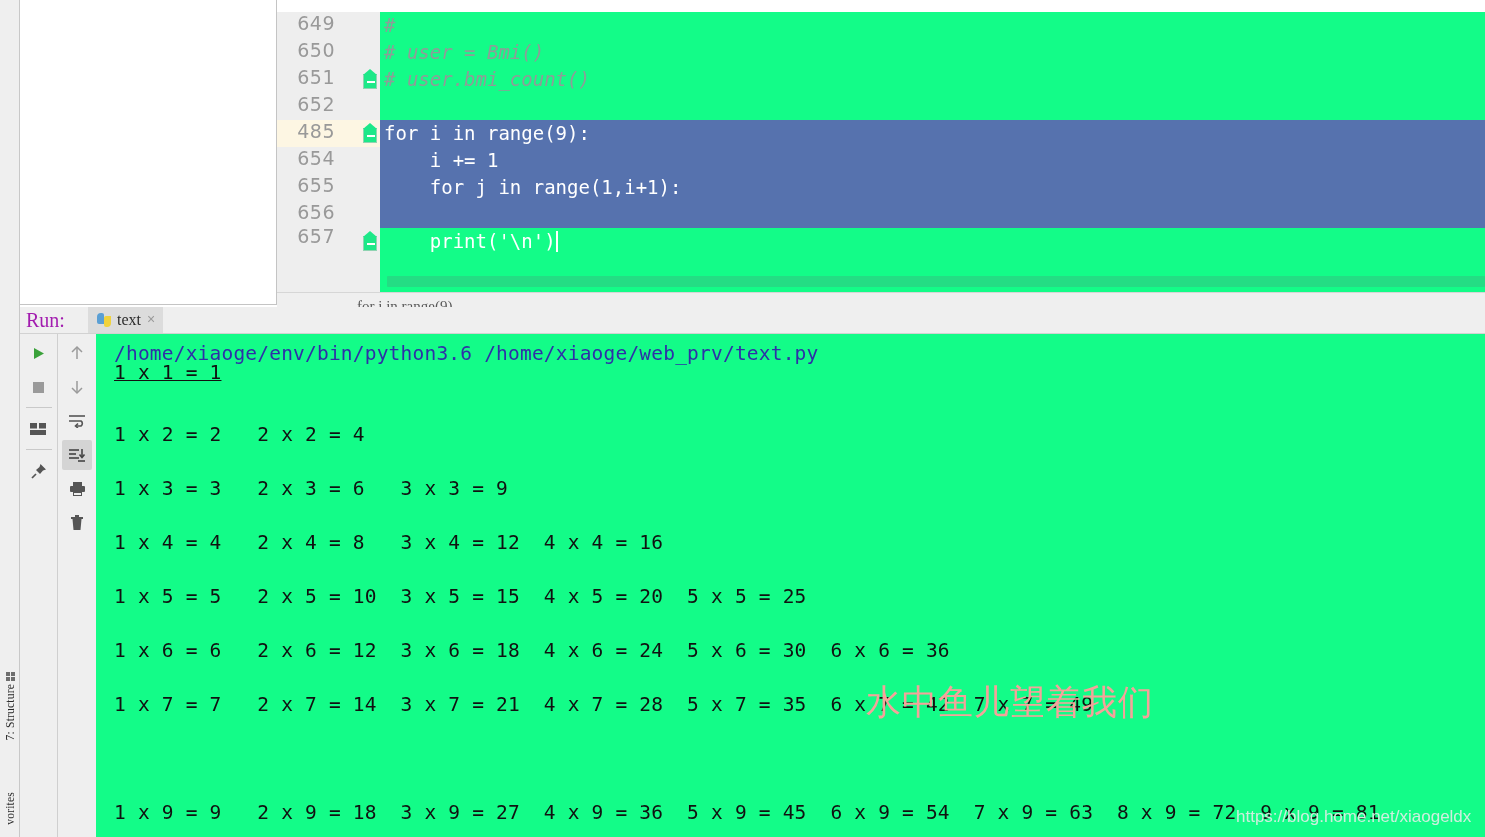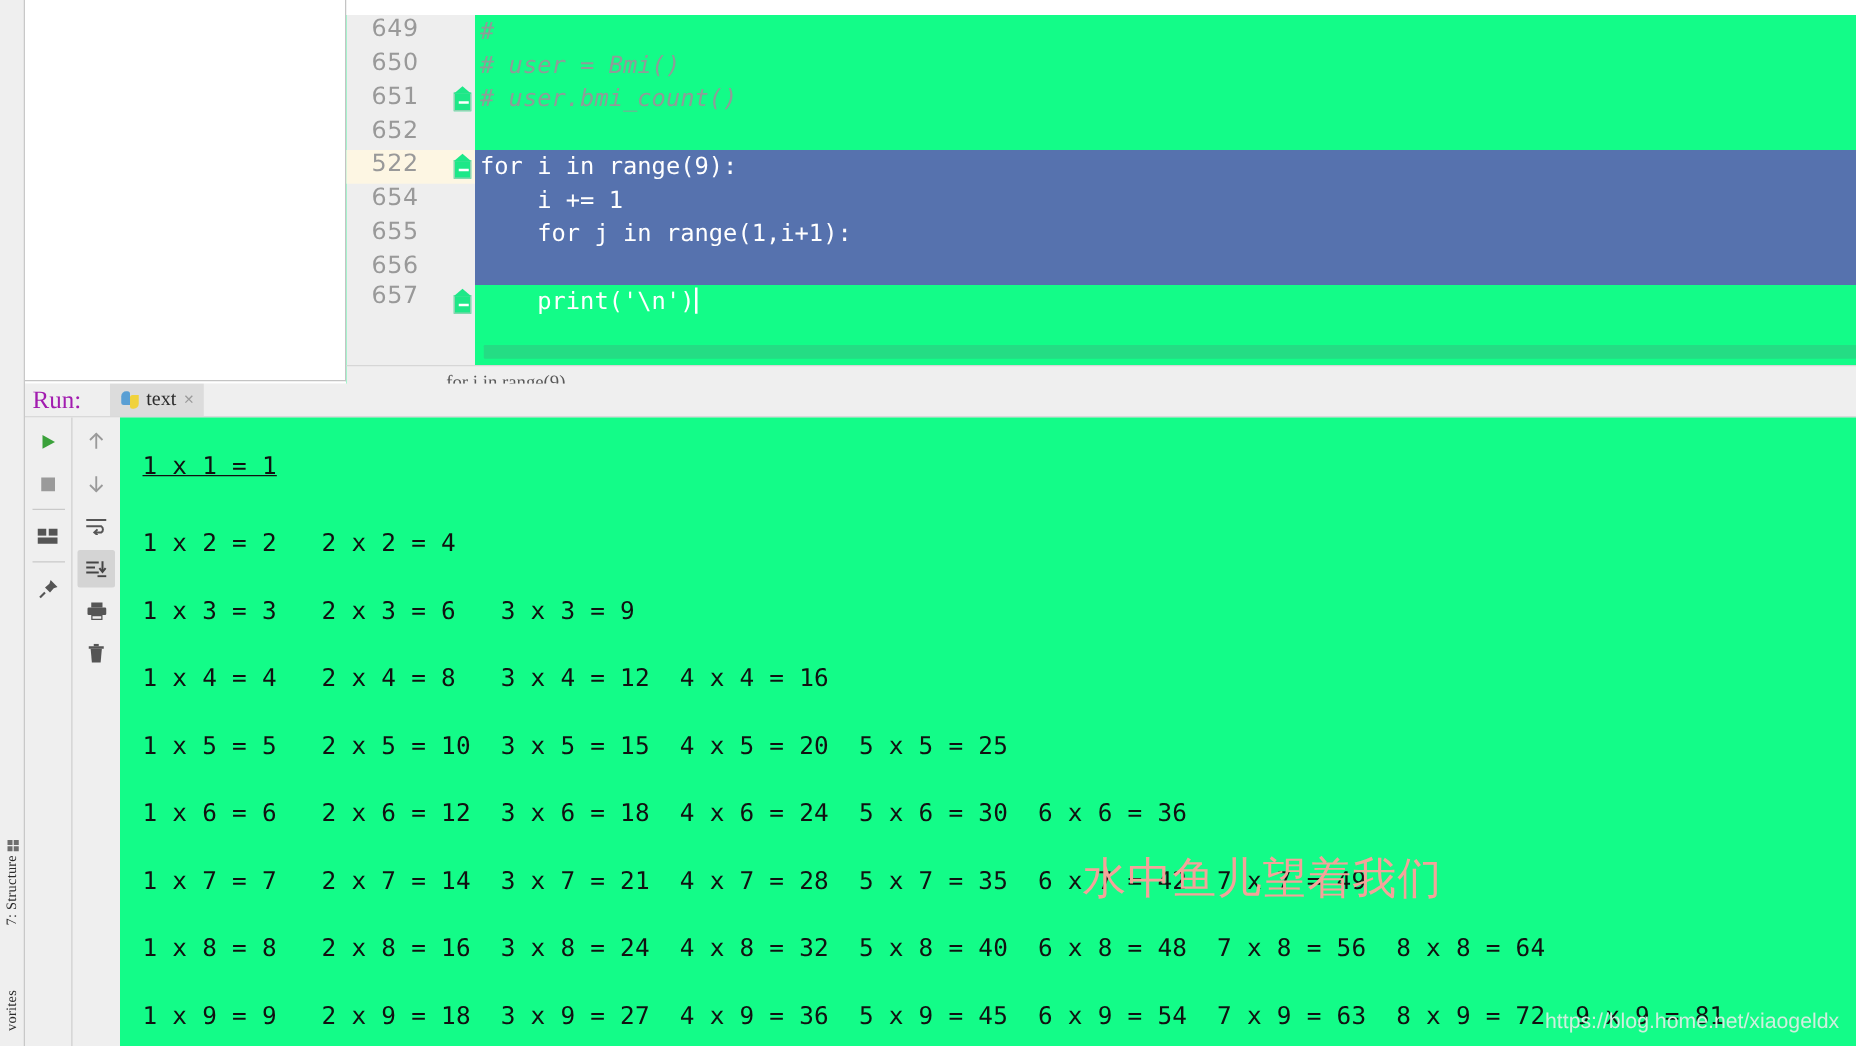--- a/index.html
+++ b/index.html
@@ -215,21 +215,21 @@
     <div class="blank-panel"></div>
 
     <div class="editor">
 
       <div class="gutter">
         <div class="ln-hl" style="top:108px;"></div>
         <div class="ln" style="top:0px;">649</div>
         <div class="ln" style="top:27px;">650</div>
         <div class="ln" style="top:54px;">651</div>
         <div class="ln" style="top:81px;">652</div>
-        <div class="ln" style="top:108px;">522</div>
+        <div class="ln" style="top:108px;">485</div>
         <div class="ln" style="top:135px;">654</div>
         <div class="ln" style="top:162px;">655</div>
         <div class="ln" style="top:189px;">656</div>
         <div class="ln" style="top:213px;">657</div>
 
         <div class="fold" style="left:86px; top:62px;"></div>
         <div class="fold" style="left:86px; top:116px;"></div>
         <div class="fold" style="left:86px; top:224px;"></div>
       </div>
 
@@ -339,28 +339,28 @@
           <svg width="14" height="16" viewBox="0 0 14 16">
             <rect x="1" y="2" width="12" height="2" fill="#555"></rect>
             <rect x="5" y="0" width="4" height="2" fill="#555"></rect>
             <path d="M2.5 4 H11.5 L10.5 15 H3.5 Z" fill="#555"></path>
           </svg>
         </div>
       </div>
     </div>
 
     <div class="console">
+      <div class="oline cmd" style="top:8px;">/home/xiaoge/env/bin/python3.6 /home/xiaoge/web_prv/text.py</div>
       <div class="oline" style="top:27px;text-decoration:underline;">1 x 1 = 1</div>
       <div class="oline" style="top:89px;">1 x 2 = 2   2 x 2 = 4</div>
       <div class="oline" style="top:143px;">1 x 3 = 3   2 x 3 = 6   3 x 3 = 9</div>
       <div class="oline" style="top:197px;">1 x 4 = 4   2 x 4 = 8   3 x 4 = 12  4 x 4 = 16</div>
       <div class="oline" style="top:251px;">1 x 5 = 5   2 x 5 = 10  3 x 5 = 15  4 x 5 = 20  5 x 5 = 25</div>
       <div class="oline" style="top:305px;">1 x 6 = 6   2 x 6 = 12  3 x 6 = 18  4 x 6 = 24  5 x 6 = 30  6 x 6 = 36</div>
       <div class="oline" style="top:359px;">1 x 7 = 7   2 x 7 = 14  3 x 7 = 21  4 x 7 = 28  5 x 7 = 35  6 x 7 = 42  7 x 7 = 49</div>
-      <div class="oline" style="top:413px;">1 x 8 = 8   2 x 8 = 16  3 x 8 = 24  4 x 8 = 32  5 x 8 = 40  6 x 8 = 48  7 x 8 = 56  8 x 8 = 64</div>
       <div class="oline" style="top:467px;">1 x 9 = 9   2 x 9 = 18  3 x 9 = 27  4 x 9 = 36  5 x 9 = 45  6 x 9 = 54  7 x 9 = 63  8 x 9 = 72  9 x 9 = 81</div>
     </div>
   </div>
 
   <div class="watermark-cn">水中鱼儿望着我们</div>
   <div class="watermark-url">https://blog.home.net/xiaogeldx</div>
 
 </div>
 
 </body></html>

